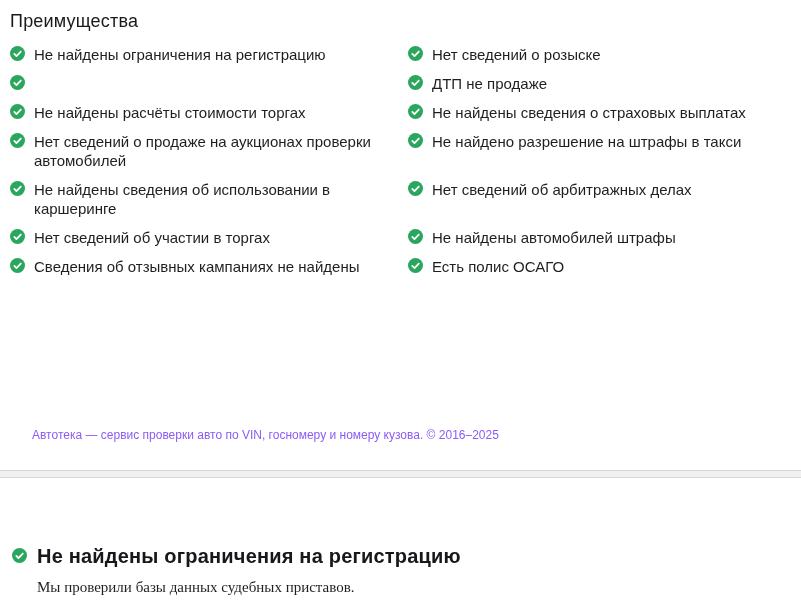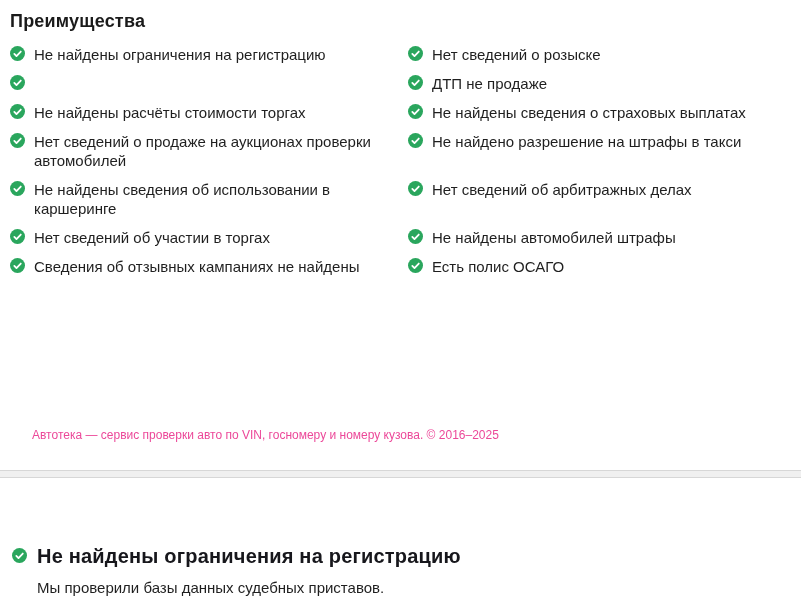--- a/index.html
+++ b/index.html
@@ -12,21 +12,21 @@
     position: relative;
   }
   .advantages {
     position: absolute;
     top: 10px; left: 10px;
     width: 780px;
   }
   .advantages-title {
     font-size: 18px;
     line-height: 22px;
-    font-weight: 700;
+    font-weight: 400;
     color: #1a1a1a;
     letter-spacing: 0.2px;
     margin-bottom: 13px;
   }
   .adv-grid {
     display: grid;
     grid-template-columns: 398px 382px;
     row-gap: 10px;
     column-gap: 0;
   }
@@ -45,21 +45,21 @@
     margin-top: 1px;
     display: inline-block;
     color: var(--check-green, #2aa65d);
   }
   .check-icon svg { display: block; width: 15px; height: 15px; }
   .footer-note {
     position: absolute;
     top: 428px; left: 32px;
     font-size: 12px;
     line-height: 15px;
-    color: #ec4899;
+    color: #8b5cf6;
   }
   .page-divider {
     position: absolute;
     top: 470px; left: 0;
     width: 801px; height: 8px;
     background: #f0f0f0;
     border-top: 1px solid #d7d7d7;
     border-bottom: 1px solid #d7d7d7;
   }
   .detail-section {
@@ -79,20 +79,21 @@
     font-weight: 700;
     color: #17171c;
     letter-spacing: 0.2px;
   }
   .detail-desc {
     margin-top: 10px;
     margin-left: 25px;
     font-size: 15px;
     line-height: 19px;
     color: #1f1f1f;
+    font-family: Liberation Serif, serif;
   }
 </style>
 </head>
 <body>
 
 <svg width="0" height="0" style="position:absolute">
   <defs>
     <symbol id="check-circle" viewBox="0 0 16 16">
       <circle cx="8" cy="8" r="8" fill="currentColor"></circle>
       <path d="M4.6 8.4l2.3 2.3 4.6-4.8" fill="none" stroke="#ffffff" stroke-width="1.9" stroke-linecap="round" stroke-linejoin="round"></path>

